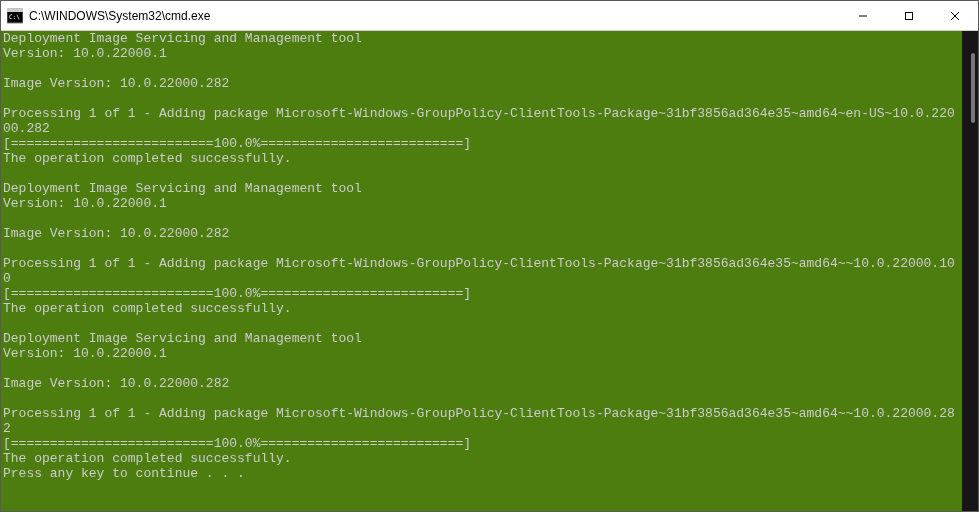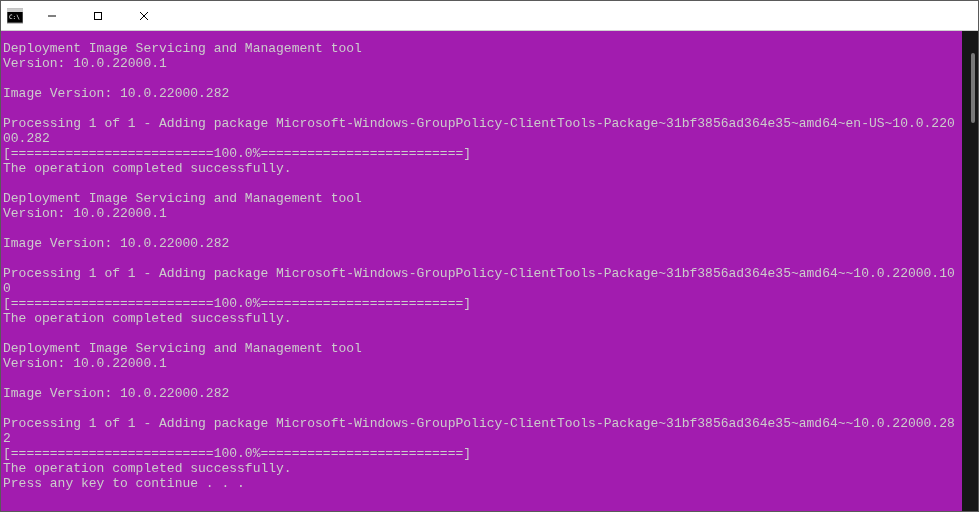--- a/index.html
+++ b/index.html
@@ -48,26 +48,26 @@
     color: #000;
   }
   .terminal-wrap {
     flex: 1;
     display: flex;
     background: #000;
     min-height: 0;
   }
   .terminal {
     flex: 1;
-    background: #a21caf;
+    background: #4d7c0f;
     color: #cccccc;
     font-family: Consolas, "Courier New", monospace;
     font-size: 13px;
     line-height: 15px;
-    padding: 10px 2px;
+    padding: 0 2px;
     white-space: pre-wrap;
     word-break: break-all;
     overflow: hidden;
   }
   .scrollbar {
     width: 16px;
     background: #161616;
     position: relative;
     flex: 0 0 16px;
   }
@@ -87,20 +87,21 @@
 <div class="window">
 
   <div class="titlebar">
     <div class="titlebar-icon">
       <svg width="16" height="16" viewBox="0 0 16 16">
         <rect x="0" y="1" width="16" height="14" fill="#000" stroke="#888" stroke-width="1"></rect>
         <rect x="0" y="1" width="16" height="3" fill="#ccc"></rect>
         <text x="2" y="11" font-size="6" fill="#fff" font-family="monospace">C:\</text>
       </svg>
     </div>
+    <div class="titlebar-title">C:\WINDOWS\System32\cmd.exe</div>
     <div class="titlebar-controls">
       <div class="titlebar-btn">
         <svg width="10" height="10" viewBox="0 0 10 10">
             <line x1="1" y1="5" x2="9" y2="5" stroke="#000" stroke-width="1"></line>
           </svg>
       </div>
       <div class="titlebar-btn">
         <svg width="10" height="10" viewBox="0 0 10 10">
             <rect x="1.5" y="1.5" width="7" height="7" fill="none" stroke="#000" stroke-width="1"></rect>
           </svg>

